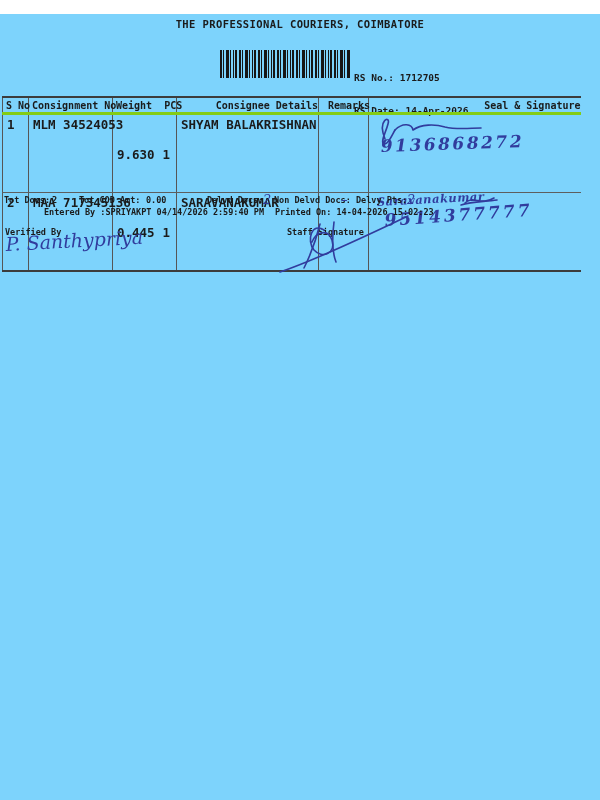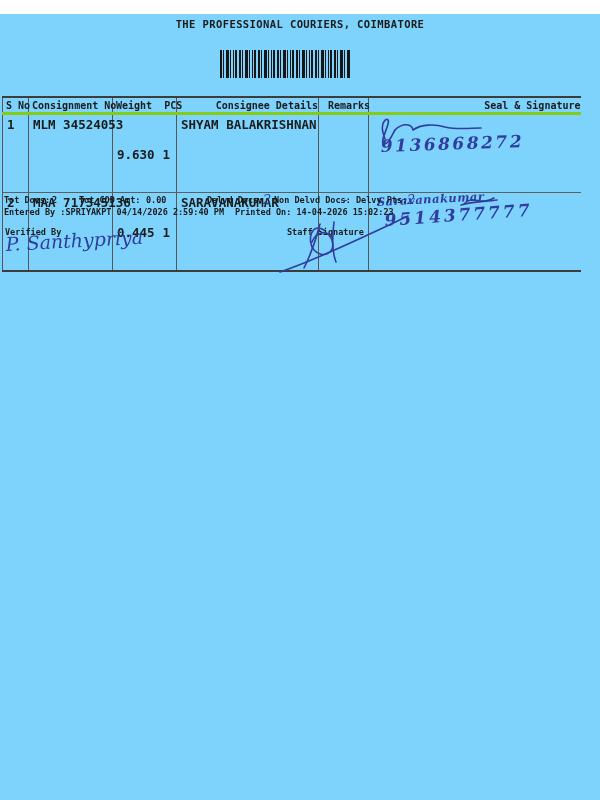--- a/index.html
+++ b/index.html
@@ -52,40 +52,44 @@
   td.c-seal svg{position:absolute;left:0;top:0;}
   .ink{stroke:#313c9d;fill:none;stroke-width:1.6;stroke-linecap:round;stroke-linejoin:round;}
   .hw-text{fill:#313c9d;font-family:"DejaVu Serif","Liberation Serif",serif;font-style:italic;}
   .totals{position:absolute;left:0;top:181px;width:600px;height:16px;
     font-size:8.5px;font-weight:bold;}
   .totals span{position:absolute;top:0;white-space:pre;text-align:right;}
   .totals .hw{font-family:"DejaVu Serif","Liberation Serif",serif;font-style:italic;
     color:#313c9d;font-weight:normal;font-size:13px;top:-3px;}
   .entered{position:absolute;left:0;top:193px;width:600px;height:12px;
     font-size:8.5px;font-weight:bold;}
-  .entered span{position:absolute;top:0;white-space:pre;}
+  .entered span{position:absolute;top:0;white-space:pre;padding-left:40px;}
   .sig-label{position:absolute;top:213px;font-size:8.5px;font-weight:bold;white-space:pre;}
   .verified-sig{
     position:absolute;left:5px;top:219px;width:170px;
     font-family:"DejaVu Serif","Liberation Serif",serif;font-style:italic;
     font-size:19px;color:#313c9d;transform:rotate(-3deg);transform-origin:left top;
     white-space:pre;
   }
   .staff-sig{position:absolute;left:262px;top:198px;z-index:2;pointer-events:none;}
 </style>
 </head>
 <body>
 
 <div class="page">
 
   <div class="title1">THE PROFESSIONAL COURIERS, COIMBATORE</div>
 
 
   <div class="barcode"></div>
 
+  <div class="rs-block">
+    <div>RS No.: 1712705</div>
+    <div>RS Date: 14-Apr-2026</div>
+  </div>
 
   <table class="runsheet">
     <colgroup>
       <col style="width:26px">
         <col style="width:84px">
         <col style="width:64px">
       <col style="width:142px">
         <col style="width:50px">
         <col style="width:212px">
     </colgroup>

